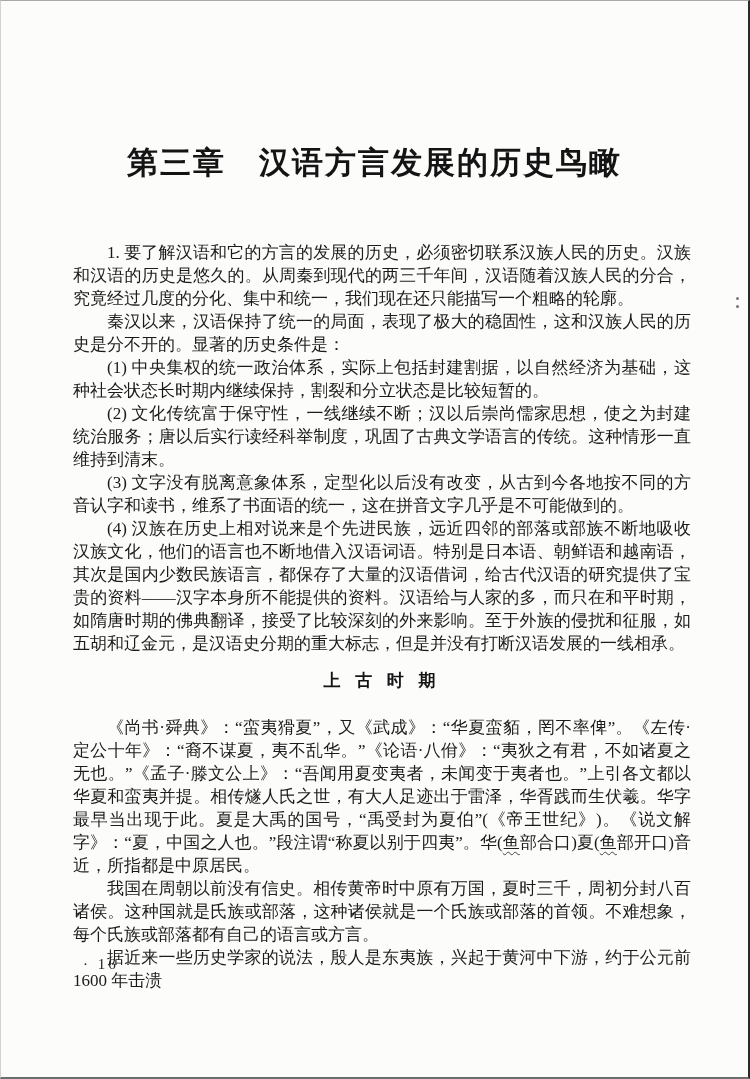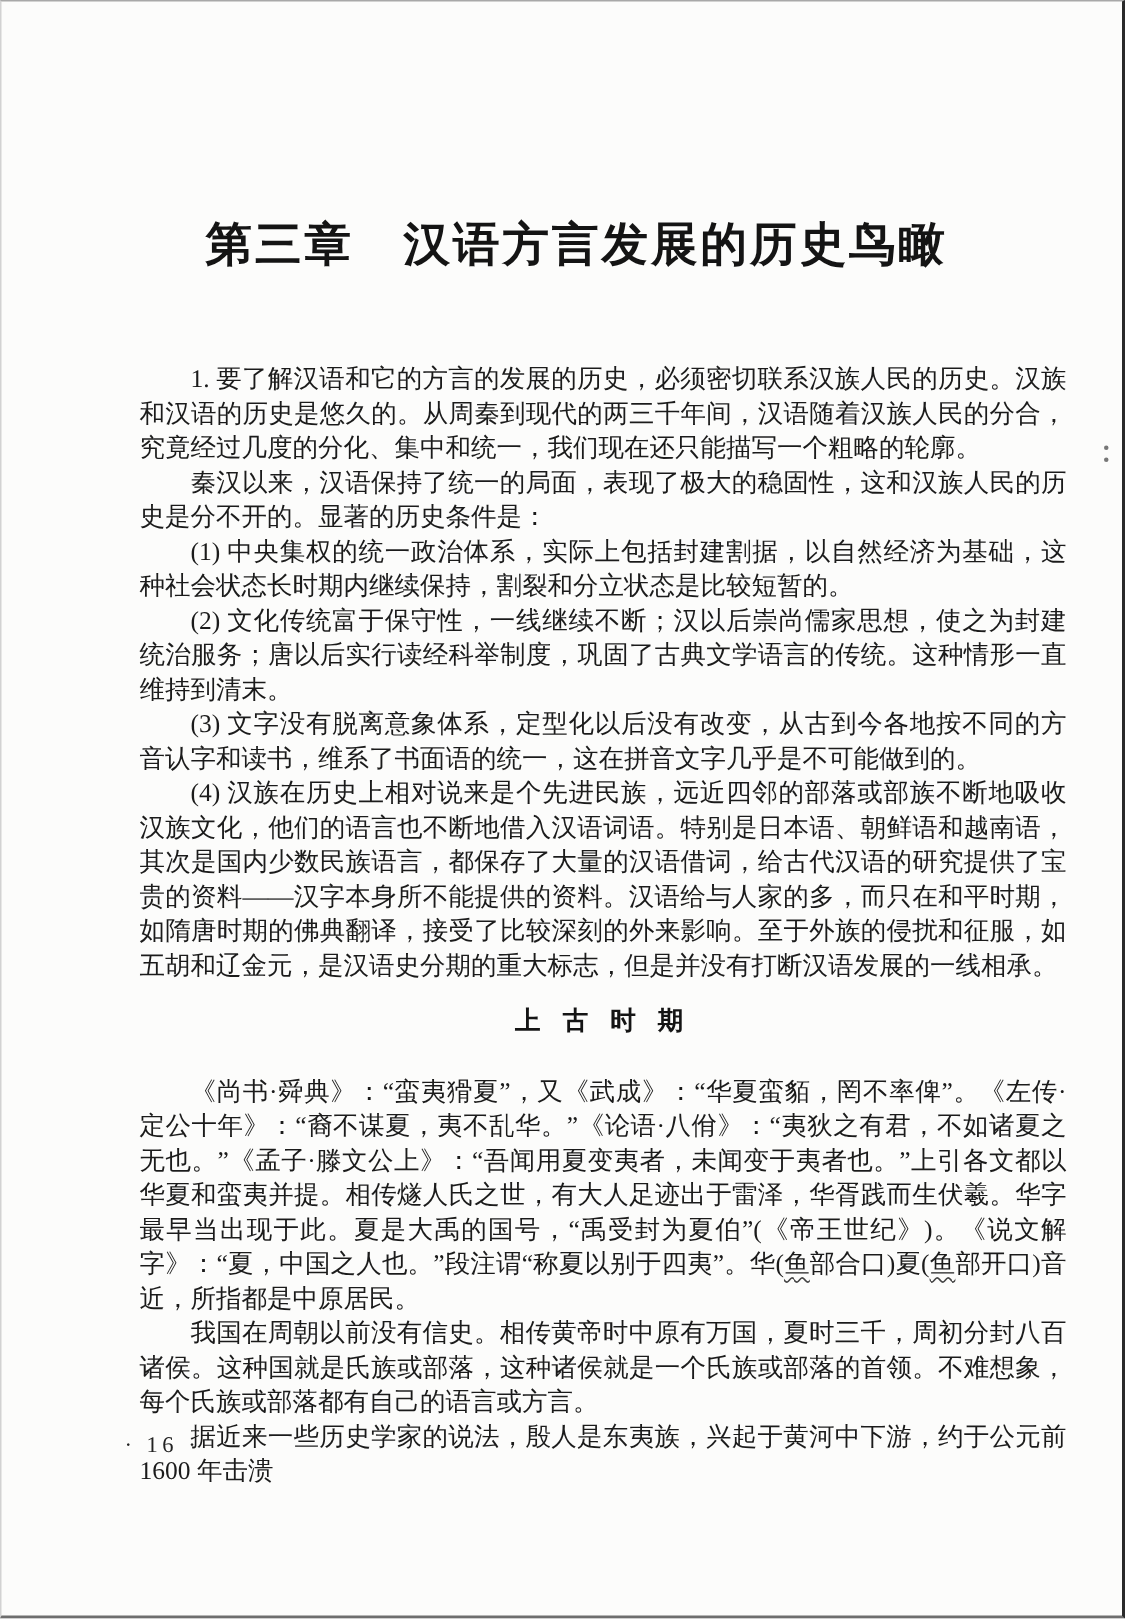--- a/index.html
+++ b/index.html
@@ -13,21 +13,20 @@
     height: 1079px;
     box-sizing: border-box;
     background: #fcfcfb;
     border-top: 1px solid #a8a8a8;
     border-left: 1px solid #d2d2d2;
     border-right: 2px solid #2a2a2a;
     border-bottom: 2px solid #6e6e6e;
     overflow: hidden;
     color: #1b1b1b;
     font-family: "Liberation Serif", "DejaVu Serif", serif;
-    padding-left: 20px;
   }
   .chapter-title {
     margin: 138px 0 54px 0;
     text-align: center;
     font-family: "Liberation Sans", "DejaVu Sans", sans-serif;
     font-weight: bold;
     font-size: 31px;
     line-height: 48px;
     letter-spacing: 2px;
     color: #141414;

